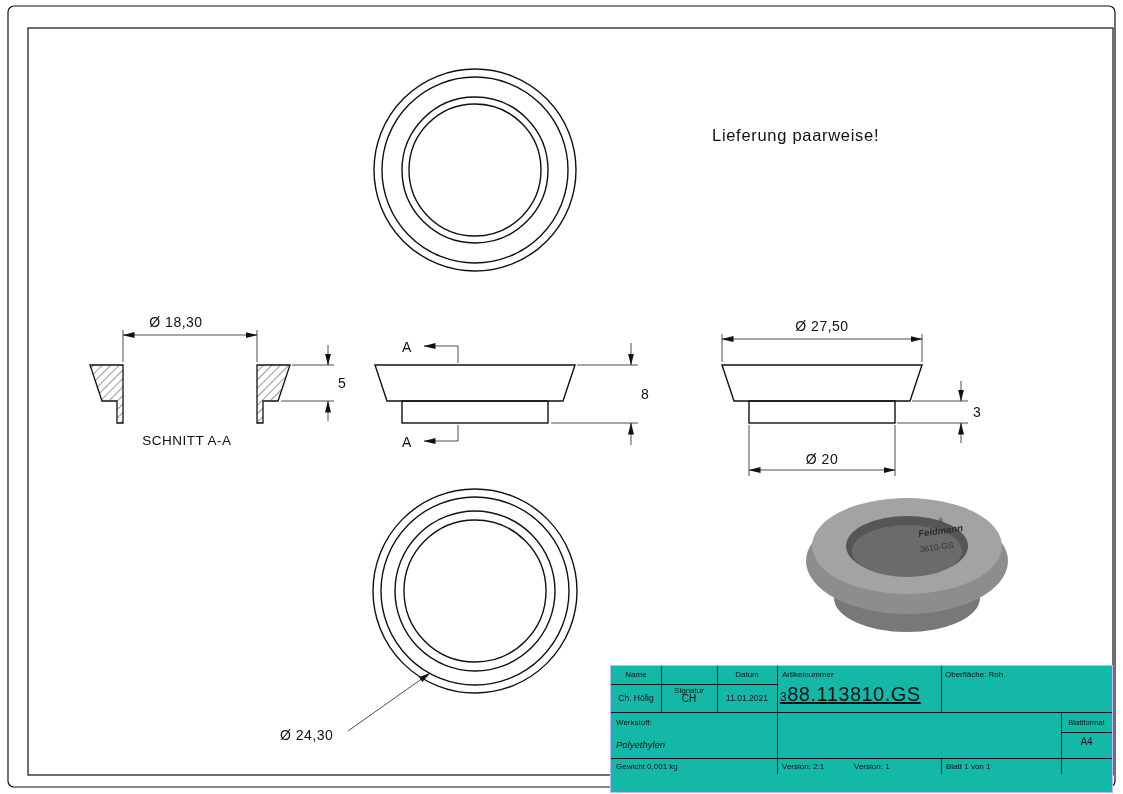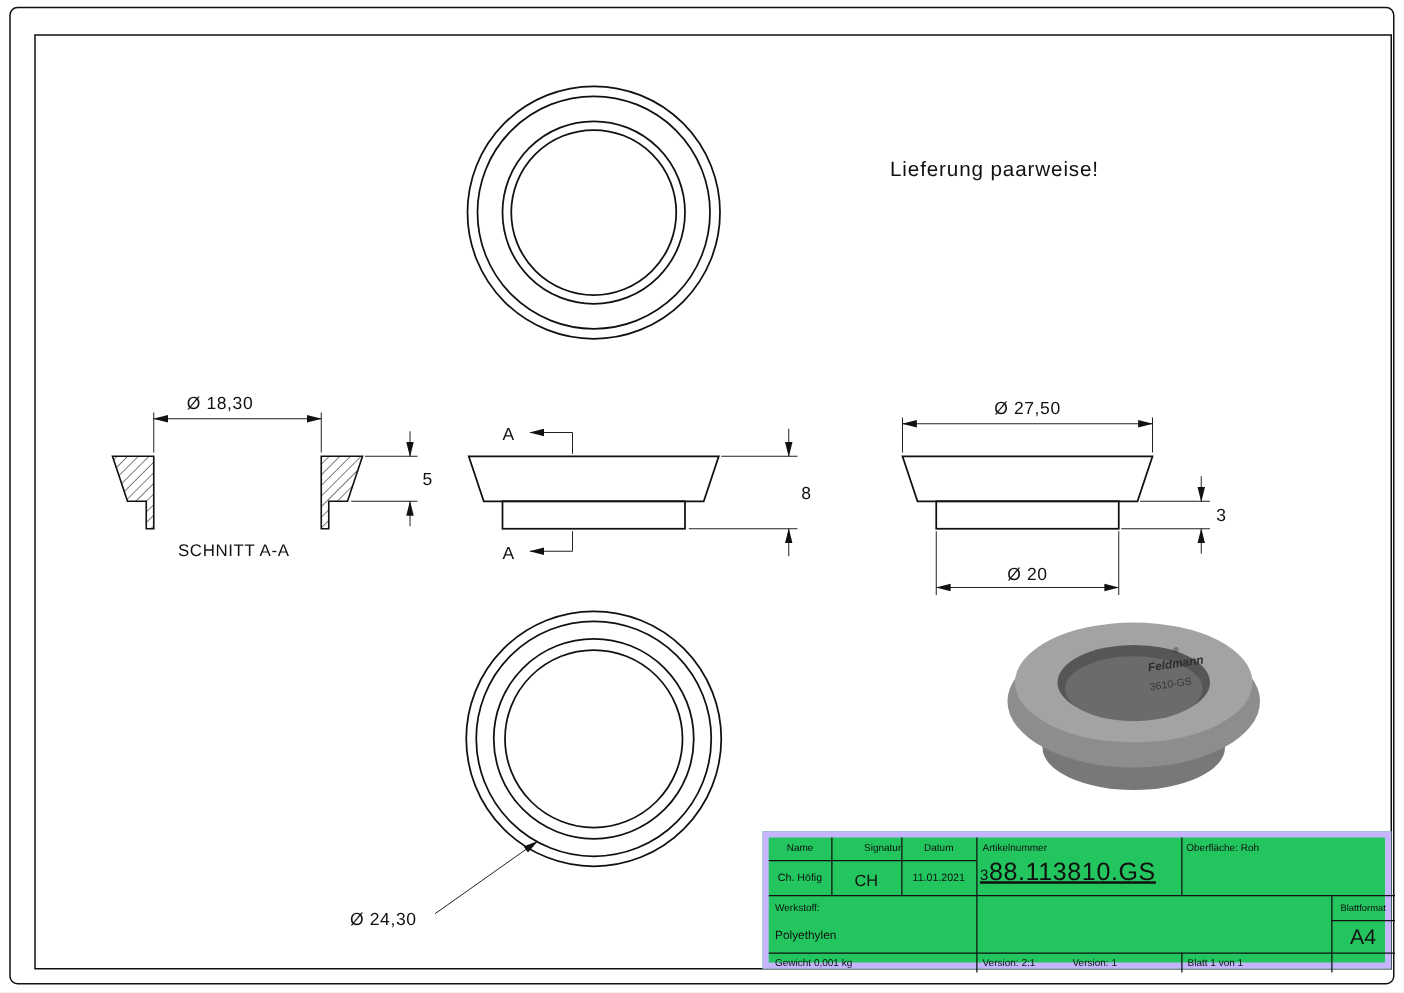--- a/index.html
+++ b/index.html
@@ -13,30 +13,30 @@
   .label-text { font-size:13.5px; letter-spacing:.5px; }
   .note-text  { font-size:16.5px; letter-spacing:.7px; }
   .brand-text   { font-size:9.5px; font-style:italic; font-weight:bold; fill:#2d2d2d; }
   .marking-text { font-size:8.5px; fill:#383838; }
   .reg-text     { font-size:6px;  fill:#2d2d2d; }
 
   .thickline { stroke:#111; stroke-width:1.4; fill:none; }
   .thinline  { stroke:#222; stroke-width:.8;  fill:none; }
 
   
-  .tb { position:absolute; left:610px; top:665px; width:503px; height:110px;
-        border:5px solid #c4b5fd; box-sizing:border-box; color:#111; background:#22c55e; }
+  .tb { position:absolute; left:610px; top:665px; width:503px; height:128px;
+        border:1px solid #c4b5fd; box-sizing:border-box; color:#111; background:#14b8a6; }
   .tb .cell { position:absolute; white-space:nowrap; }
   .tb .hline, .tb .vline { position:absolute; background:#111; }
   .fs8   { font-size:8px; }
   .fs85  { font-size:8.5px; }
-  .fs9   { font-size:13px; }
+  .fs9   { font-size:10px; }
   .fs95  { font-size:9.5px; }
   .fs75  { font-size:7.5px; }
-  .fs13  { font-size:17px; }
+  .fs13  { font-size:10px; }
   .ctr   { text-align:center; }
   .artnum { font-size:20px; letter-spacing:.5px;text-decoration:underline; }
   .artnum-prefix { font-size:12px; }
 </style>
 </head>
 <body>
 
 <div class="sheet">
 
 <svg width="1123" height="794" viewBox="0 0 1123 794">
@@ -167,37 +167,37 @@
   <div class="hline" style="left:0;top:92px;width:501px;height:1px;"></div>
   <div class="hline" style="left:450px;top:66px;width:51px;height:1px;"></div>
   <div class="vline" style="left:50px;top:0;width:1px;height:46px;"></div>
   <div class="vline" style="left:106px;top:0;width:1px;height:46px;"></div>
   <div class="vline" style="left:166px;top:0;width:1px;height:108px;"></div>
   <div class="vline" style="left:330px;top:0;width:1px;height:46px;"></div>
   <div class="vline" style="left:330px;top:92px;width:1px;height:16px;"></div>
   <div class="vline" style="left:450px;top:46px;width:1px;height:62px;"></div>
 
   <div class="cell fs8 ctr" style="left:0;top:4px;width:50px;">Name</div>
-  <div class="cell fs8 ctr" style="left:50px;top:4px;width:56px;text-align:right;">Signatur</div>
+  <div class="cell fs8 ctr" style="left:50px;top:20px;width:56px;">Signatur</div>
   <div class="cell fs8 ctr" style="left:106px;top:4px;width:60px;">Datum</div>
   <div class="cell fs8" style="left:171px;top:4px;text-align:right;">Artikelnummer</div>
   <div class="cell fs8" style="left:334px;top:4px;">
     <span>Oberfläche:</span>
     <span style="">Roh</span>
   </div>
 
   <div class="cell fs85 ctr" style="left:0;top:27px;width:50px;text-align:center;">Ch. Höfig</div>
   <div class="cell fs9 ctr" style="left:50px;top:27px;width:56px;">CH</div>
   <div class="cell fs85 ctr" style="left:106px;top:27px;width:60px;">11.01.2021</div>
   <div class="cell artnum" style="left:169px;top:17px;">
     <span class="artnum-prefix">3</span><span>88.113810.GS</span>
   </div>
 
   <div class="cell fs8" style="left:5px;top:52px;">Werkstoff:</div>
-  <div class="cell fs95" style="left:5px;top:73px;">Polyethylen</div>
+  <div class="cell fs95" style="left:5px;top:73px;font-style:italic;">Polyethylen</div>
 
   <div class="cell fs75 ctr" style="left:450px;top:52px;width:51px;">Blattformat</div>
   <div class="cell fs13 ctr" style="left:450px;top:70px;width:51px;">A4</div>
 
   <div class="cell fs8" style="left:5px;top:96px;">Gewicht 0,001 kg</div>
   <div class="cell fs8" style="left:171px;top:96px;">Version: 2:1</div>
   <div class="cell fs8" style="left:243px;top:96px;">Version: 1</div>
   <div class="cell fs8" style="left:335px;top:96px;">Blatt 1 von 1</div>
 </div>
 

